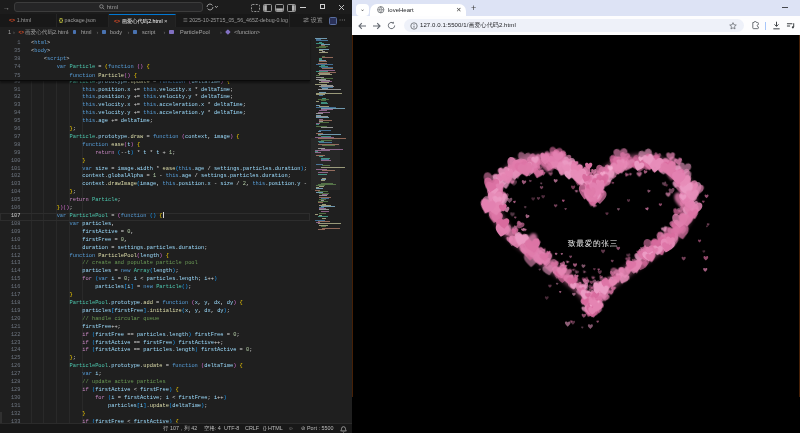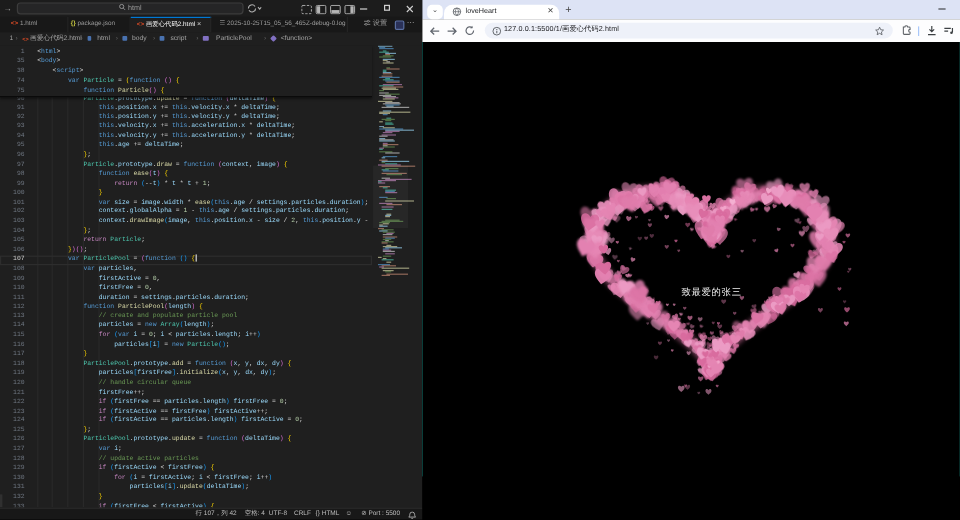--- a/index.html
+++ b/index.html
@@ -36,21 +36,21 @@
 #status { position:absolute; left:0; top:423px; width:352px; height:10px; background:#181818; border-top:1px solid #2b2b2b;
   color:#bdbdbd; font-size:5.4px; line-height:9px; }
 
 #cr { position:absolute; left:352px; top:0; width:448px; height:433px; background:#000; }
 #crtabs { position:absolute; left:0; top:0; width:448px; height:16px; background:#dde3f5; }
 #crtab { position:absolute; left:18px; top:3.5px; width:96px; height:12.5px; background:#fff; border-radius:7px 7px 0 0;
   color:#1c1e21; font-size:6px; line-height:12px; }
 #crbar { position:absolute; left:0; top:16px; width:448px; height:19px; background:#fdfdfe; }
 #pill { position:absolute; left:52px; top:2.5px; width:340px; height:13.5px; background:#eef1f9; border-radius:7px;
   color:#202124; font-size:6px; line-height:13.5px; }
-#page { position:absolute; left:0; top:35px; width:448px; height:362px; background:#0f766e; }
+#page { position:absolute; left:0; top:35px; width:448px; height:362px; background:#f97316; }
 </style></head>
 <body>
 <div id="vs">
   <div id="tbar">
     <div style="position:absolute;left:3px;top:3.5px;color:#9d9d9d;font-size:7px;line-height:7px">→</div>
     <div id="sbox"><svg width="6" height="6" viewBox="0 0 8 8" style="vertical-align:-1px">
           <circle cx="3.2" cy="3.2" r="2.3" fill="none" stroke="#9d9d9d" stroke-width="1"></circle>
           <path d="M5 5l2 2" stroke="#9d9d9d" stroke-width="1"></path>
         </svg> html</div>
     <svg class="ticon" style="left:206px;top:3px" width="12" height="8" viewBox="0 0 12 8">

